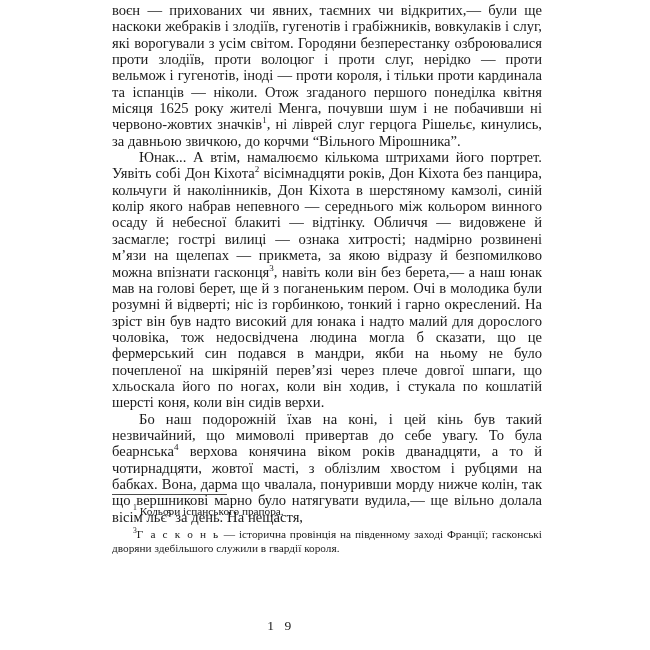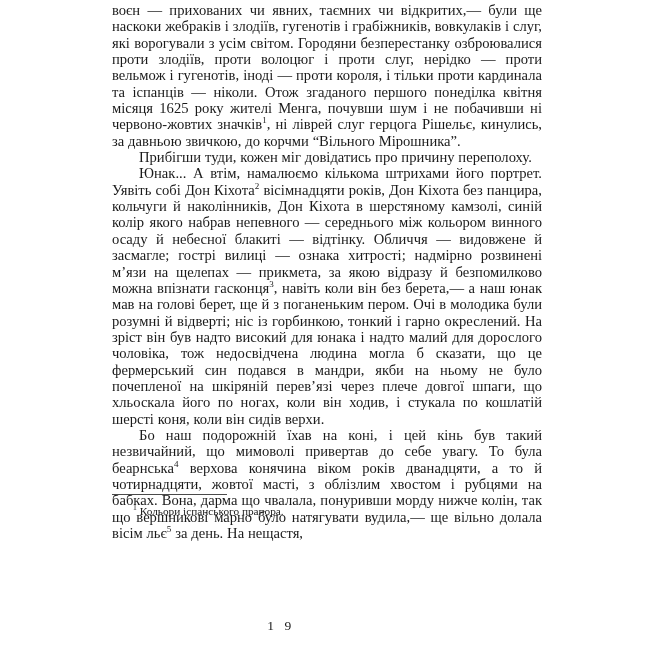--- a/index.html
+++ b/index.html
@@ -94,27 +94,27 @@
     letter-spacing: 3.5px;
   }
 </style>
 </head>
 <body>
 
 <div class="page">
 
   <div class="text-block">
       <p class="body-par">воєн — прихованих чи явних, таємних чи відкритих,— були ще наскоки жебраків і злодіїв, гугенотів і грабіжників, вовкулаків і слуг, які ворогували з усім світом. Городяни безперестанку озброювалися проти злодіїв, проти волоцюг і проти слуг, нерідко — проти вельмож і гугенотів, іноді — проти короля, і тільки проти кардинала та іспанців — ніколи. Отож згаданого першого понеділка квітня місяця 1625 року жителі Менга, почувши шум і не побачивши ні червоно-жовтих значків<sup class="fnref">1</sup>, ні ліврей слуг герцога Рішельє, кинулись, за давньою звичкою, до корчми “Вільного Мірошника”.</p>
-      <p class="body-par indent">Прибігши туди, кожен міг довідатись про причину переполоху.</p>
       <p class="body-par indent">Юнак... А втім, намалюємо кількома штрихами його портрет. Уявіть собі Дон Кіхота<sup class="fnref">2</sup> вісімнадцяти років, Дон Кіхота без панцира, кольчуги й наколінників, Дон Кіхота в шерстяному камзолі, синій колір якого набрав непевного — середнього між кольором винного осаду й небесної блакиті — відтінку. Обличчя — видовжене й засмагле; гострі вилиці — ознака хитрості; надмірно розвинені м’язи на щелепах — прикмета, за якою відразу й безпомилково можна впізнати гасконця<sup class="fnref">3</sup>, навіть коли він без берета,— а наш юнак мав на голові берет, ще й з поганеньким пером. Очі в молодика були розумні й відверті; ніс із горбинкою, тонкий і гарно окреслений. На зріст він був надто високий для юнака і надто малий для дорослого чоловіка, тож недосвідчена людина могла б сказати, що це фермерський син подався в мандри, якби на ньому не було почепленої на шкіряній перев’язі через плече довгої шпаги, що хльоскала його по ногах, коли він ходив, і стукала по кошлатій шерсті коня, коли він сидів верхи.</p>
       <p class="body-par indent">Бо наш подорожній їхав на коні, і цей кінь був такий незвичайний, що мимоволі привертав до себе увагу. То була беарнська<sup class="fnref">4</sup> верхова конячина віком років дванадцяти, а то й чотирнадцяти, жовтої масті, з облізлим хвостом і рубцями на бабках. Вона, дарма що чвалала, понуривши морду нижче колін, так що вершникові марно було натягувати вудила,— ще вільно долала вісім льє<sup class="fnref">5</sup> за день. На нещастя,</p>
     </div>
 
   <div class="footnotes">
     <div class="fn-rule"></div>
     <div class="fn-list">
         <p class="fn-par"><sup class="fnnum">1</sup> Кольори іспанського прапора.</p>
+        <p class="fn-par"><sup class="fnnum">3</sup><span class="sp">Г а с к о н ь</span> — історична провінція на південному заході Франції; гасконські дворяни здебільшого служили в гвардії короля.</p>
       </div>
   </div>
 
   <div class="page-number">1 9</div>
 
 </div>
 
 </body></html>

